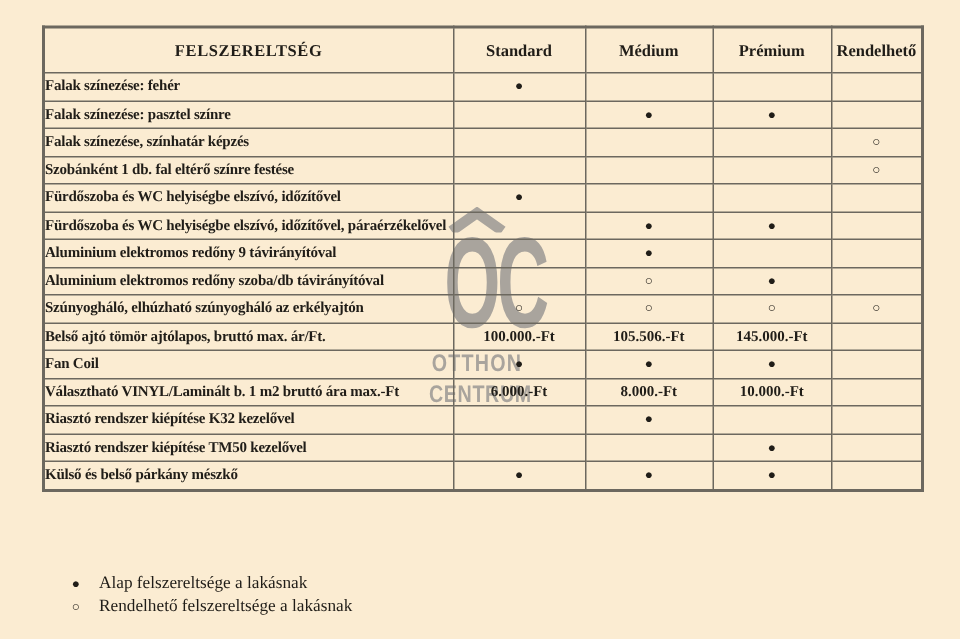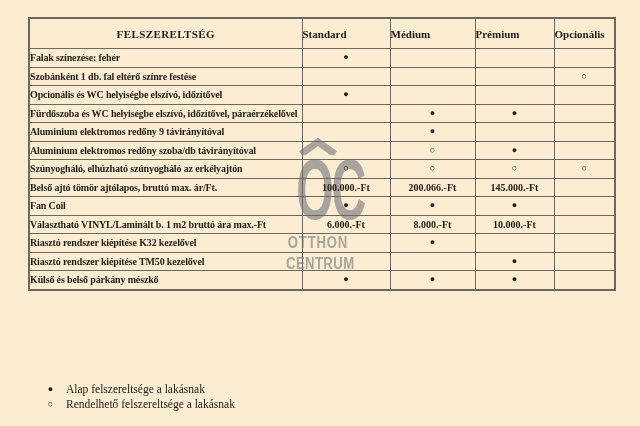--- a/index.html
+++ b/index.html
@@ -49,21 +49,21 @@
     border:1px solid #6c685f;
     padding:0;margin:0;
     background:transparent;
   }
   th.feat-hd{
     height:29px;
     font-size:11px;font-weight:bold;
     letter-spacing:0.4px;text-align:center;vertical-align:middle;
   }
   th.col-hd{
-    font-size:11px;font-weight:bold;text-align:left;vertical-align:middle;
+    font-size:11px;font-weight:bold;text-align:center;vertical-align:middle;
   }
   td.label{
     height:17.5px;
     font-size:10px;font-weight:bold;
     letter-spacing:-0.15px;
     padding-left:6px;text-align:left;vertical-align:middle;
     white-space:nowrap;overflow:hidden;
   }
   td.cell{
     font-size:10px;font-weight:bold;
@@ -101,38 +101,52 @@
       <col style="width:85px">
       <col style="width:79px">
       <col style="width:61px">
   </colgroup>
   <tbody>
       <tr>
     <th class="feat-hd">FELSZERELTSÉG</th>
     <th class="col-hd">Standard</th>
     <th class="col-hd">Médium</th>
     <th class="col-hd">Prémium</th>
-    <th class="col-hd">Opcionális</th>
+    <th class="col-hd">Rendelhető</th>
   </tr>
   <tr>
     <td class="label">Falak színezése: fehér</td>
     <td class="cell dot">●</td>
     <td class="cell"></td>
     <td class="cell"></td>
     <td class="cell"></td>
   </tr>
   <tr>
+    <td class="label">Falak színezése: pasztel színre</td>
+    <td class="cell"></td>
+    <td class="cell dot">●</td>
+    <td class="cell dot">●</td>
+    <td class="cell"></td>
+  </tr>
+  <tr>
+    <td class="label">Falak színezése, színhatár képzés</td>
+    <td class="cell"></td>
+    <td class="cell"></td>
+    <td class="cell"></td>
+    <td class="cell dot">○</td>
+  </tr>
+  <tr>
     <td class="label">Szobánként 1 db. fal eltérő színre festése</td>
     <td class="cell"></td>
     <td class="cell"></td>
     <td class="cell"></td>
     <td class="cell dot">○</td>
   </tr>
   <tr>
-    <td class="label">Opcionális és WC helyiségbe elszívó, időzítővel</td>
+    <td class="label">Fürdőszoba és WC helyiségbe elszívó, időzítővel</td>
     <td class="cell dot">●</td>
     <td class="cell"></td>
     <td class="cell"></td>
     <td class="cell"></td>
   </tr>
   <tr>
     <td class="label">Fürdőszoba és WC helyiségbe elszívó, időzítővel, páraérzékelővel</td>
     <td class="cell"></td>
     <td class="cell dot">●</td>
     <td class="cell dot">●</td>
@@ -155,21 +169,21 @@
   <tr>
     <td class="label">Szúnyogháló, elhúzható szúnyogháló az erkélyajtón</td>
     <td class="cell dot">○</td>
     <td class="cell dot">○</td>
     <td class="cell dot">○</td>
     <td class="cell dot">○</td>
   </tr>
   <tr>
     <td class="label">Belső ajtó tömör ajtólapos, bruttó max. ár/Ft.</td>
     <td class="cell">100.000.-Ft</td>
-    <td class="cell">200.066.-Ft</td>
+    <td class="cell">105.506.-Ft</td>
     <td class="cell">145.000.-Ft</td>
     <td class="cell"></td>
   </tr>
   <tr>
     <td class="label">Fan Coil</td>
     <td class="cell dot">●</td>
     <td class="cell dot">●</td>
     <td class="cell dot">●</td>
     <td class="cell"></td>
   </tr>

